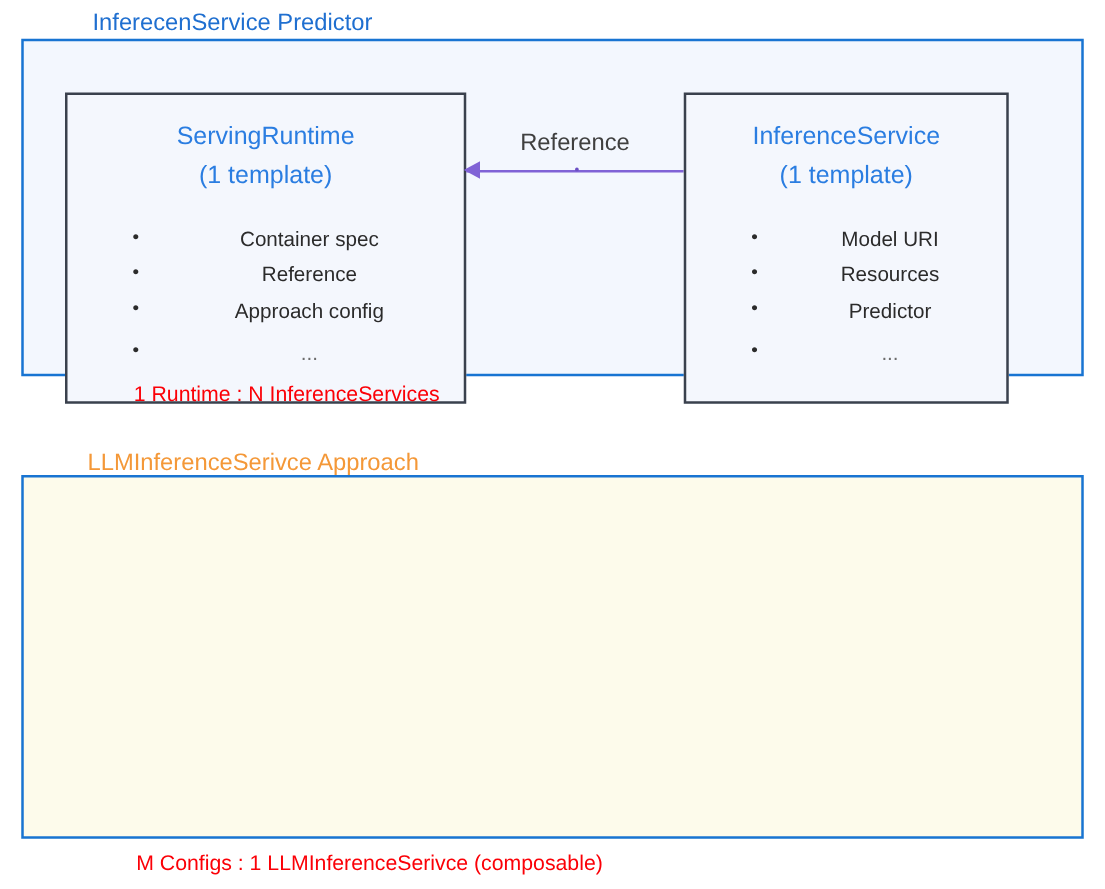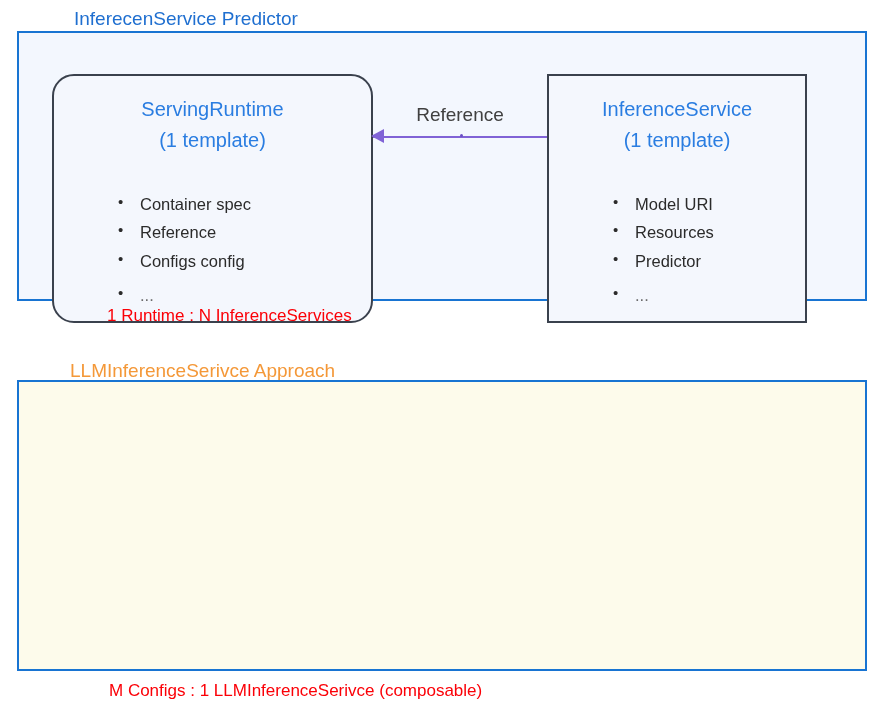--- a/index.html
+++ b/index.html
@@ -57,37 +57,38 @@
 
   
   .entity {
     position: absolute;
     box-sizing: border-box;
   }
   .entity.top-style {
     border: 2px solid #3a414d;
     background: #f4f7fd;
   }
-  .entity.e-serving  { left: 33px;  top: 41px;  width: 321px; height: 249px; border-radius: 22px; }
+  .entity.e-serving  { left: 33px;  top: 41px;  width: 321px; height: 249px; }
   .entity.e-inf      { left: 528px; top: 41px;  width: 260px; height: 249px; }
 
   .entity-head {
     text-align: center;
     color: #2a7de1;
     font-size: 20px;
     line-height: 1.55;
     padding-top: 18px;
     white-space: nowrap;
   }
   .entity-head .line2 { display: block; }
 
   .entity-list {
     list-style: none;
-    margin: 16px;
+    margin: 4px;
     padding: 18px 0 0 46px;
+    text-align: center;
   }
   .entity-list li {
     position: relative;
     color: #2b2b2b;
     font-size: 16.5px;
     line-height: 1.72;
     padding-left: 24px;
     white-space: nowrap;
   }
   .entity-list li::before {
@@ -168,21 +169,21 @@
   <div class="panel top">
 
     <div class="entity top-style e-serving">
       <div class="entity-head">
         <span>ServingRuntime</span>
         <span class="line2">(1 template)</span>
       </div>
       <ul class="entity-list">
         <li>Container spec</li>
         <li>Reference</li>
-        <li>Configs config</li>
+        <li>Approach config</li>
         <li class="ellipsis">...</li>
       </ul>
     </div>
 
     <div class="connector top-conn">
       <div class="conn-label above">Reference</div>
       <div class="conn-line"></div>
       <div class="conn-dot"></div>
       <div class="conn-head"></div>
     </div>

